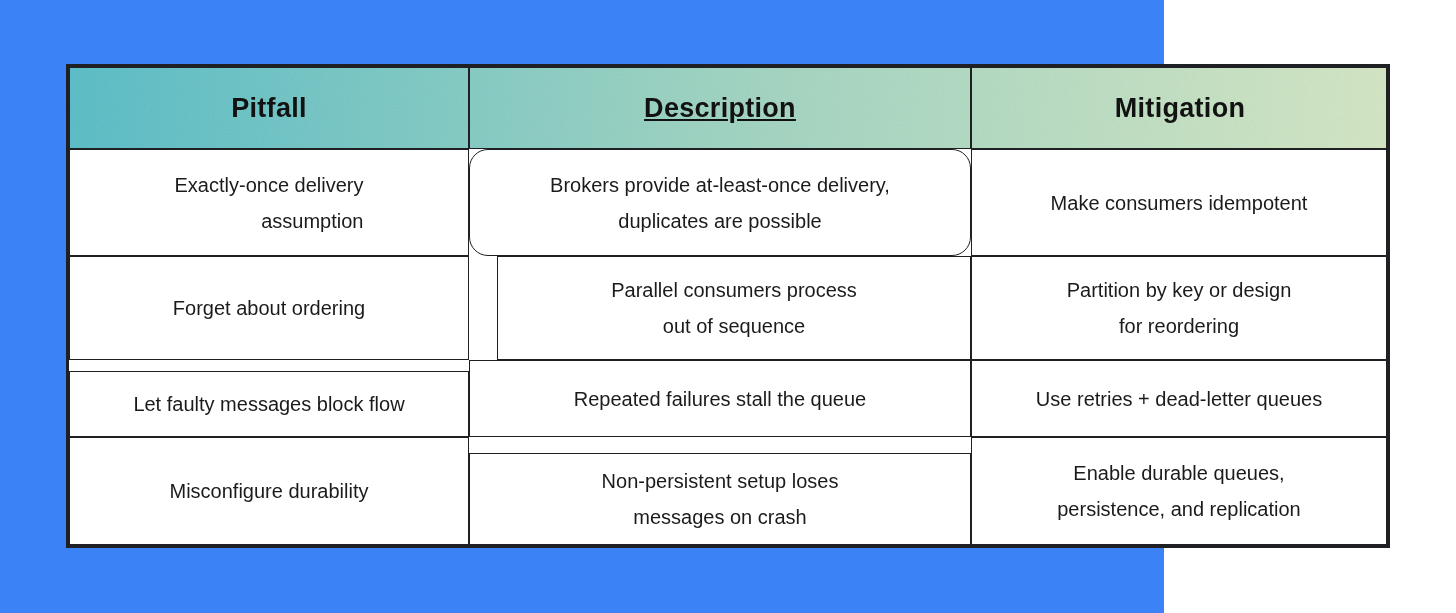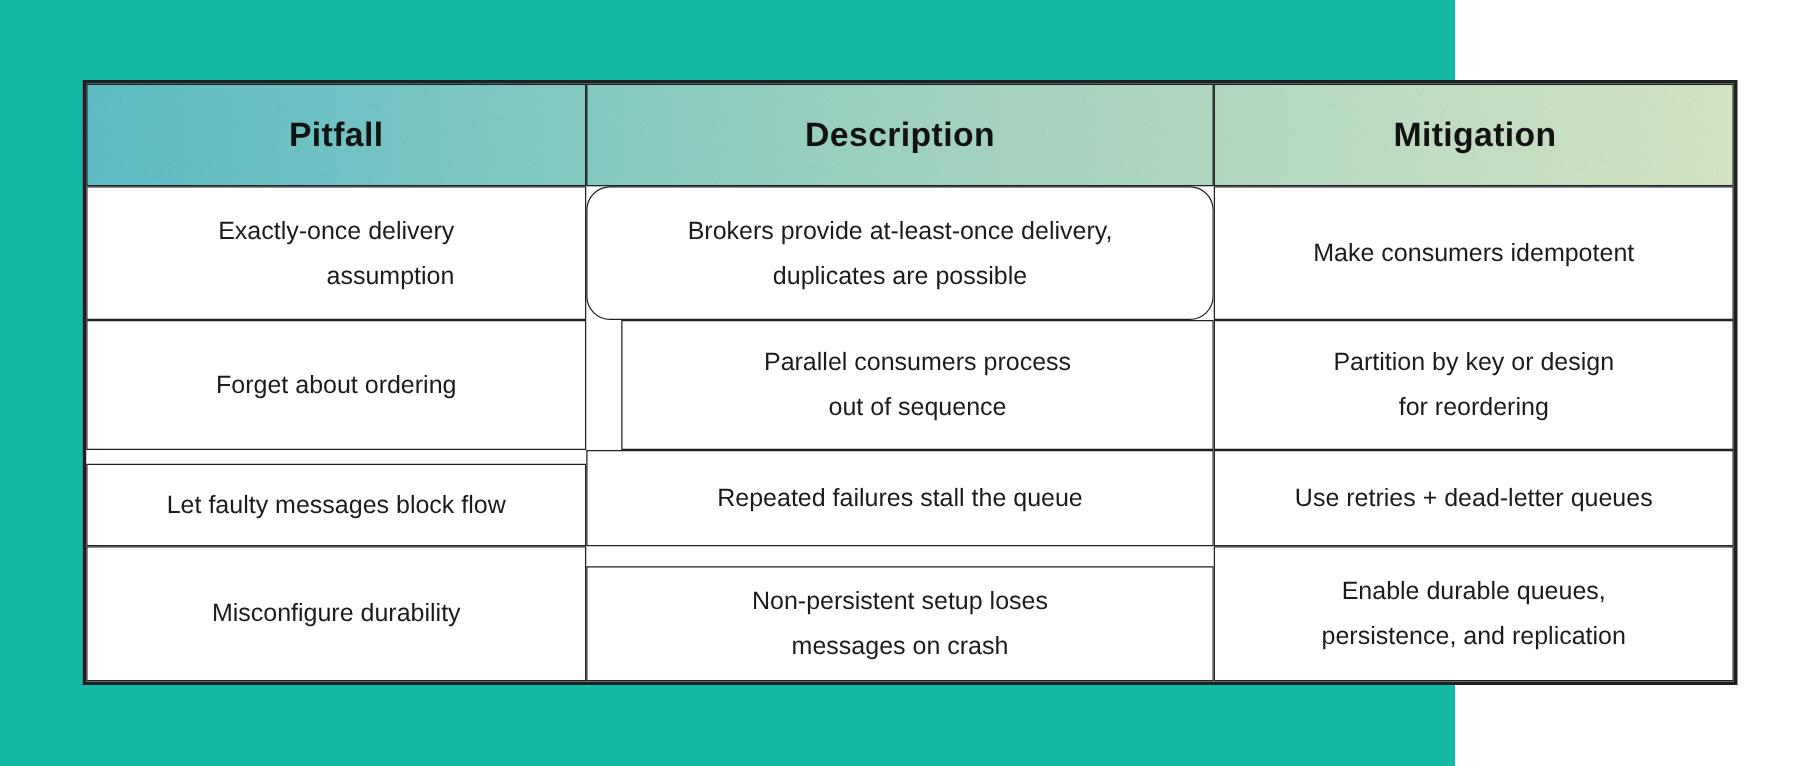--- a/index.html
+++ b/index.html
@@ -8,21 +8,21 @@
     background: #ffffff;
     width: 1456px;
     height: 613px;
     overflow: hidden;
     font-family: "Liberation Sans", "DejaVu Sans", sans-serif;
   }
   .canvas {
     position: relative;
     width: 1164px;
     height: 613px;
-    background: #14b8a6;
+    background: #3b82f6;
   }
   .pitfall-table {
     position: absolute;
     left: 66px;
     top: 64px;
     display: grid;
     grid-template-columns: 400px 502px 416px;
     grid-template-rows: 82px 107px 104px 77px 108px;
     border: 3px solid #1f2023;
     background: #ffffff;
@@ -83,21 +83,21 @@
       <svg xmlns="http://www.w3.org/2000/svg">
         <filter id="grain">
           <feTurbulence type="fractalNoise" baseFrequency="0.9" numOctaves="2" stitchTiles="stitch"></feTurbulence>
           <feColorMatrix type="saturate" values="0"></feColorMatrix>
         </filter>
         <rect width="100%" height="100%" filter="url(#grain)"></rect>
       </svg>
     </div>
 
     <div class="cell header-cell hc1" style="border-color: rgb(31, 32, 35);">Pitfall</div>
-    <div class="cell header-cell hc2" style="border-color: rgb(31, 32, 35);">Description</div>
+    <div class="cell header-cell hc2" style="border-color: rgb(31, 32, 35); text-decoration: underline;">Description</div>
     <div class="cell header-cell hc3" style="border-color: rgb(31, 32, 35); padding-left: 12px;">Mitigation</div>
 
     <div class="cell body-cell" style="border-color: rgb(31, 32, 35); text-align: right;">Exactly-once delivery
 assumption</div>
     <div class="cell body-cell" style="border-color: rgb(31, 32, 35); border-radius: 19px;">Brokers provide at-least-once delivery,
 duplicates are possible</div>
     <div class="cell body-cell" style="border-color: rgb(31, 32, 35);">Make consumers idempotent</div>
 
     <div class="cell body-cell" style="border-color: rgb(31, 32, 35);">Forget about ordering</div>
     <div class="cell body-cell" style="border-color: rgb(31, 32, 35); margin-left: 28px;">Parallel consumers process

